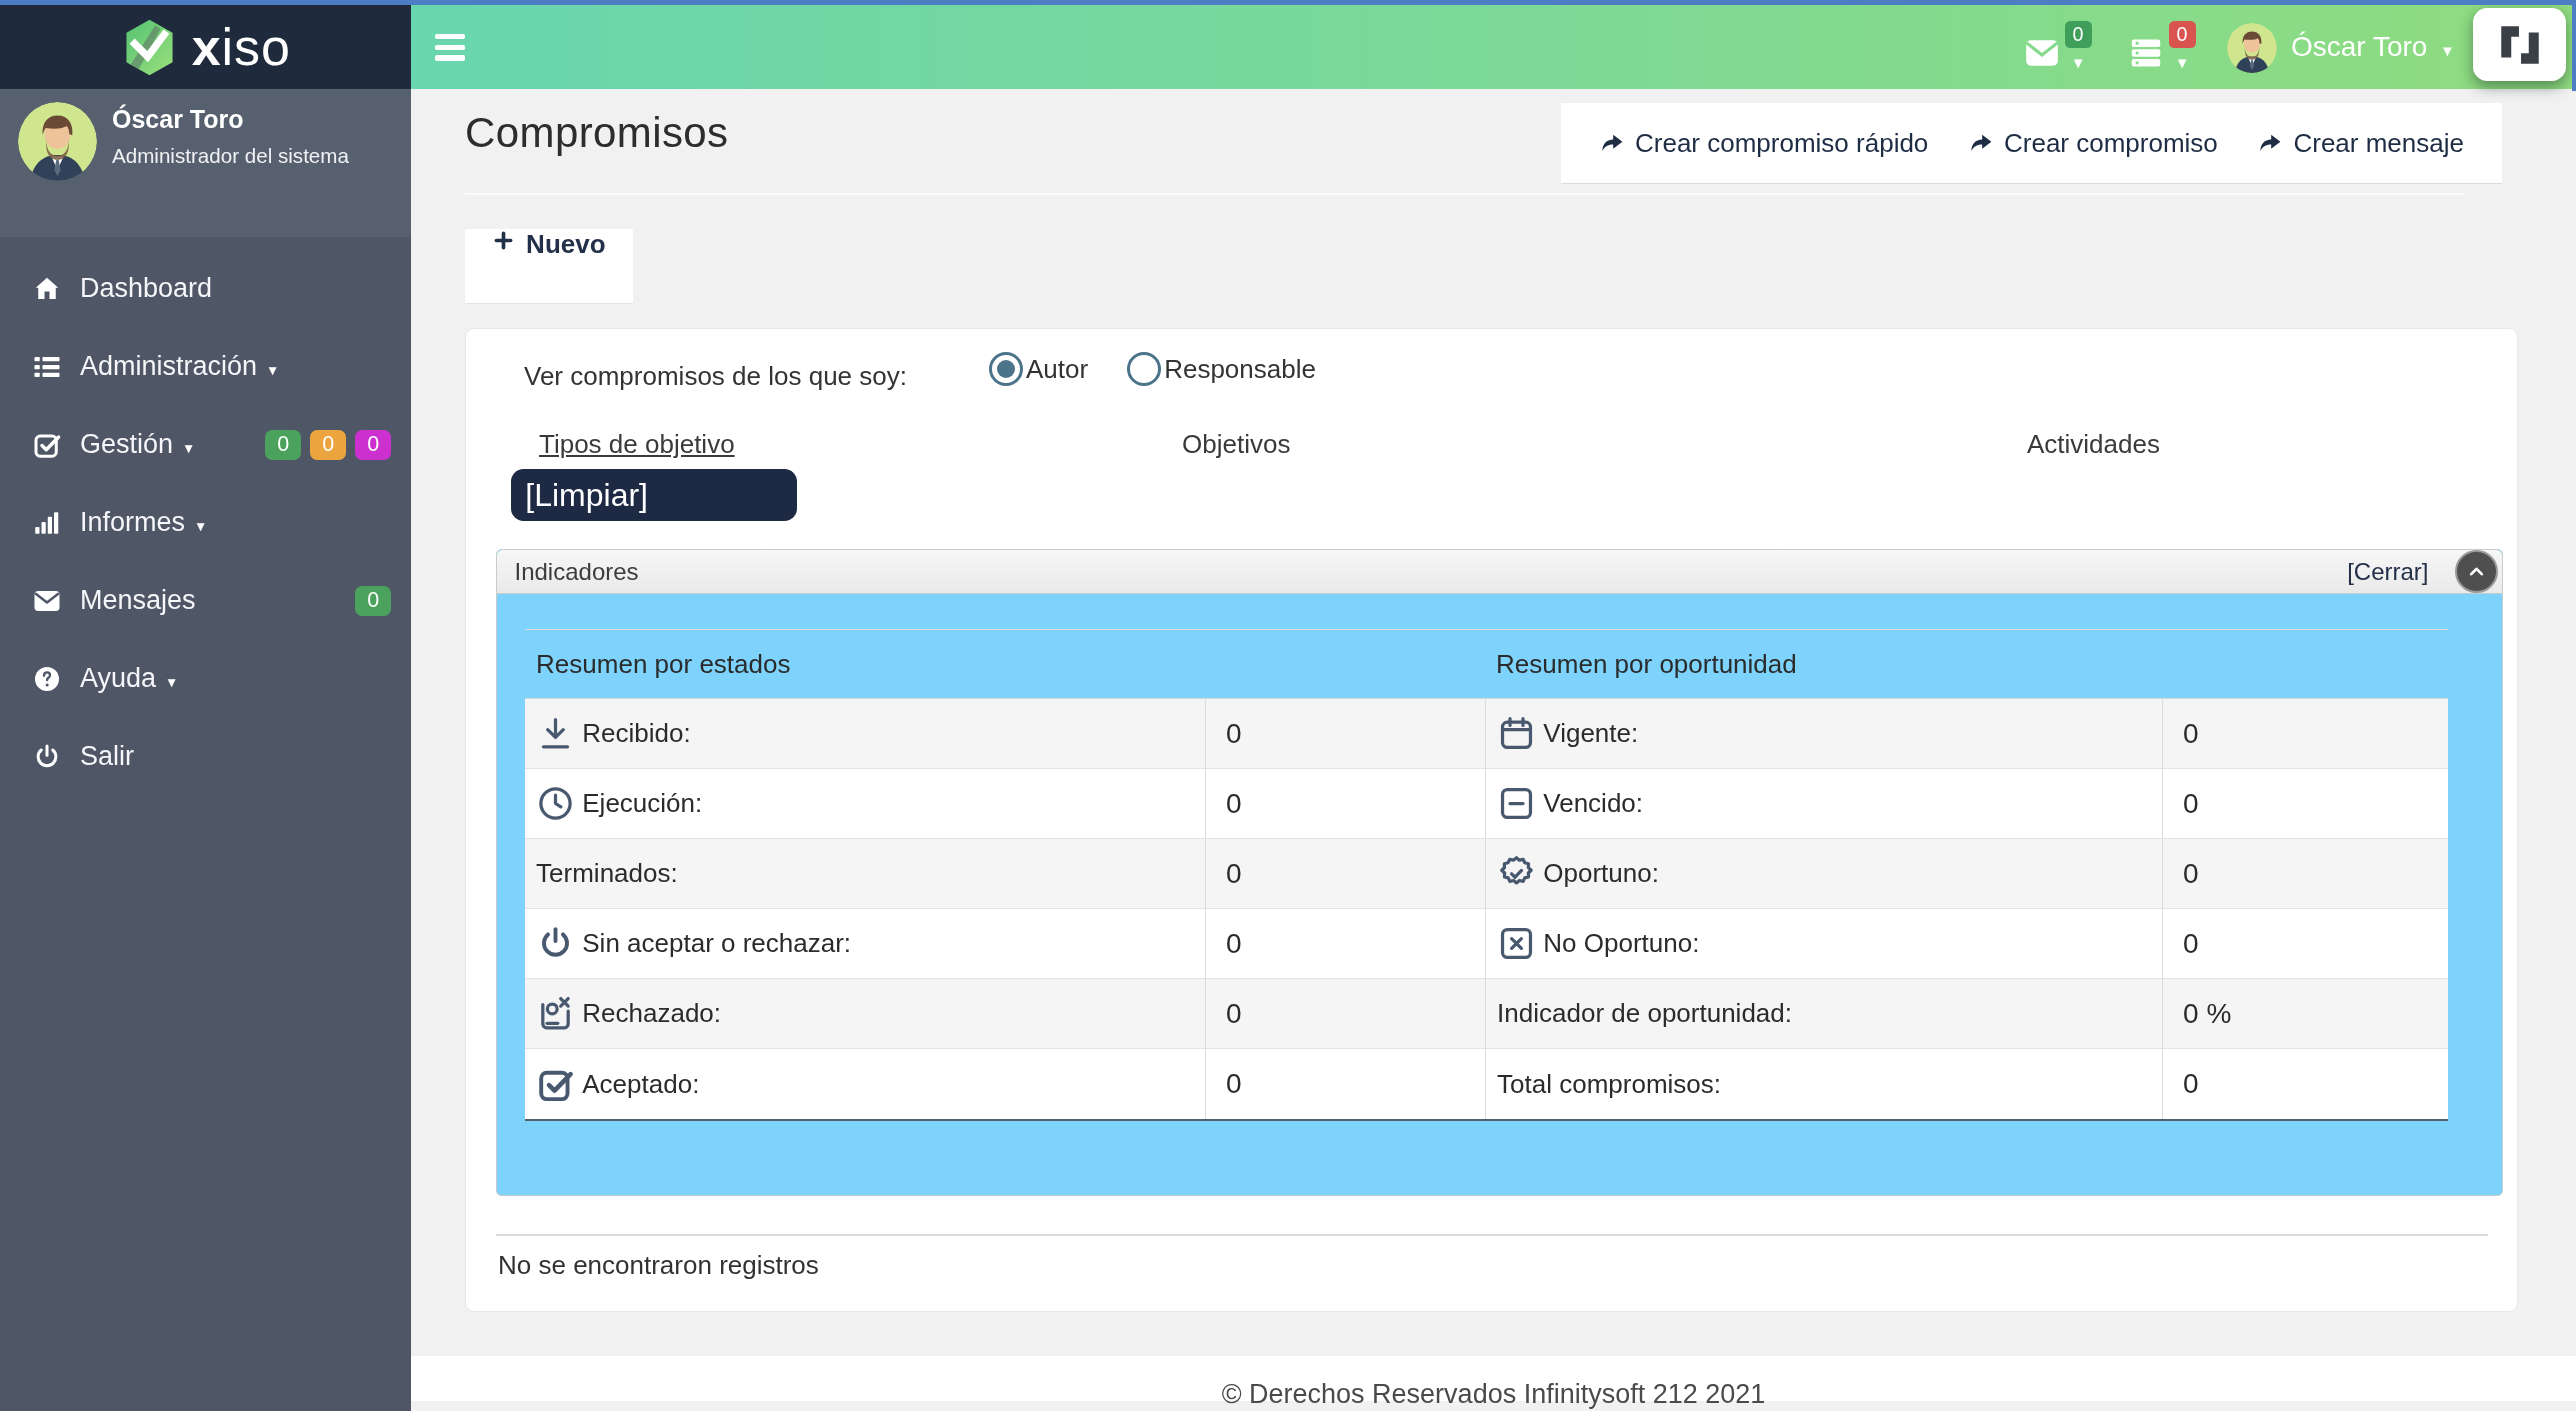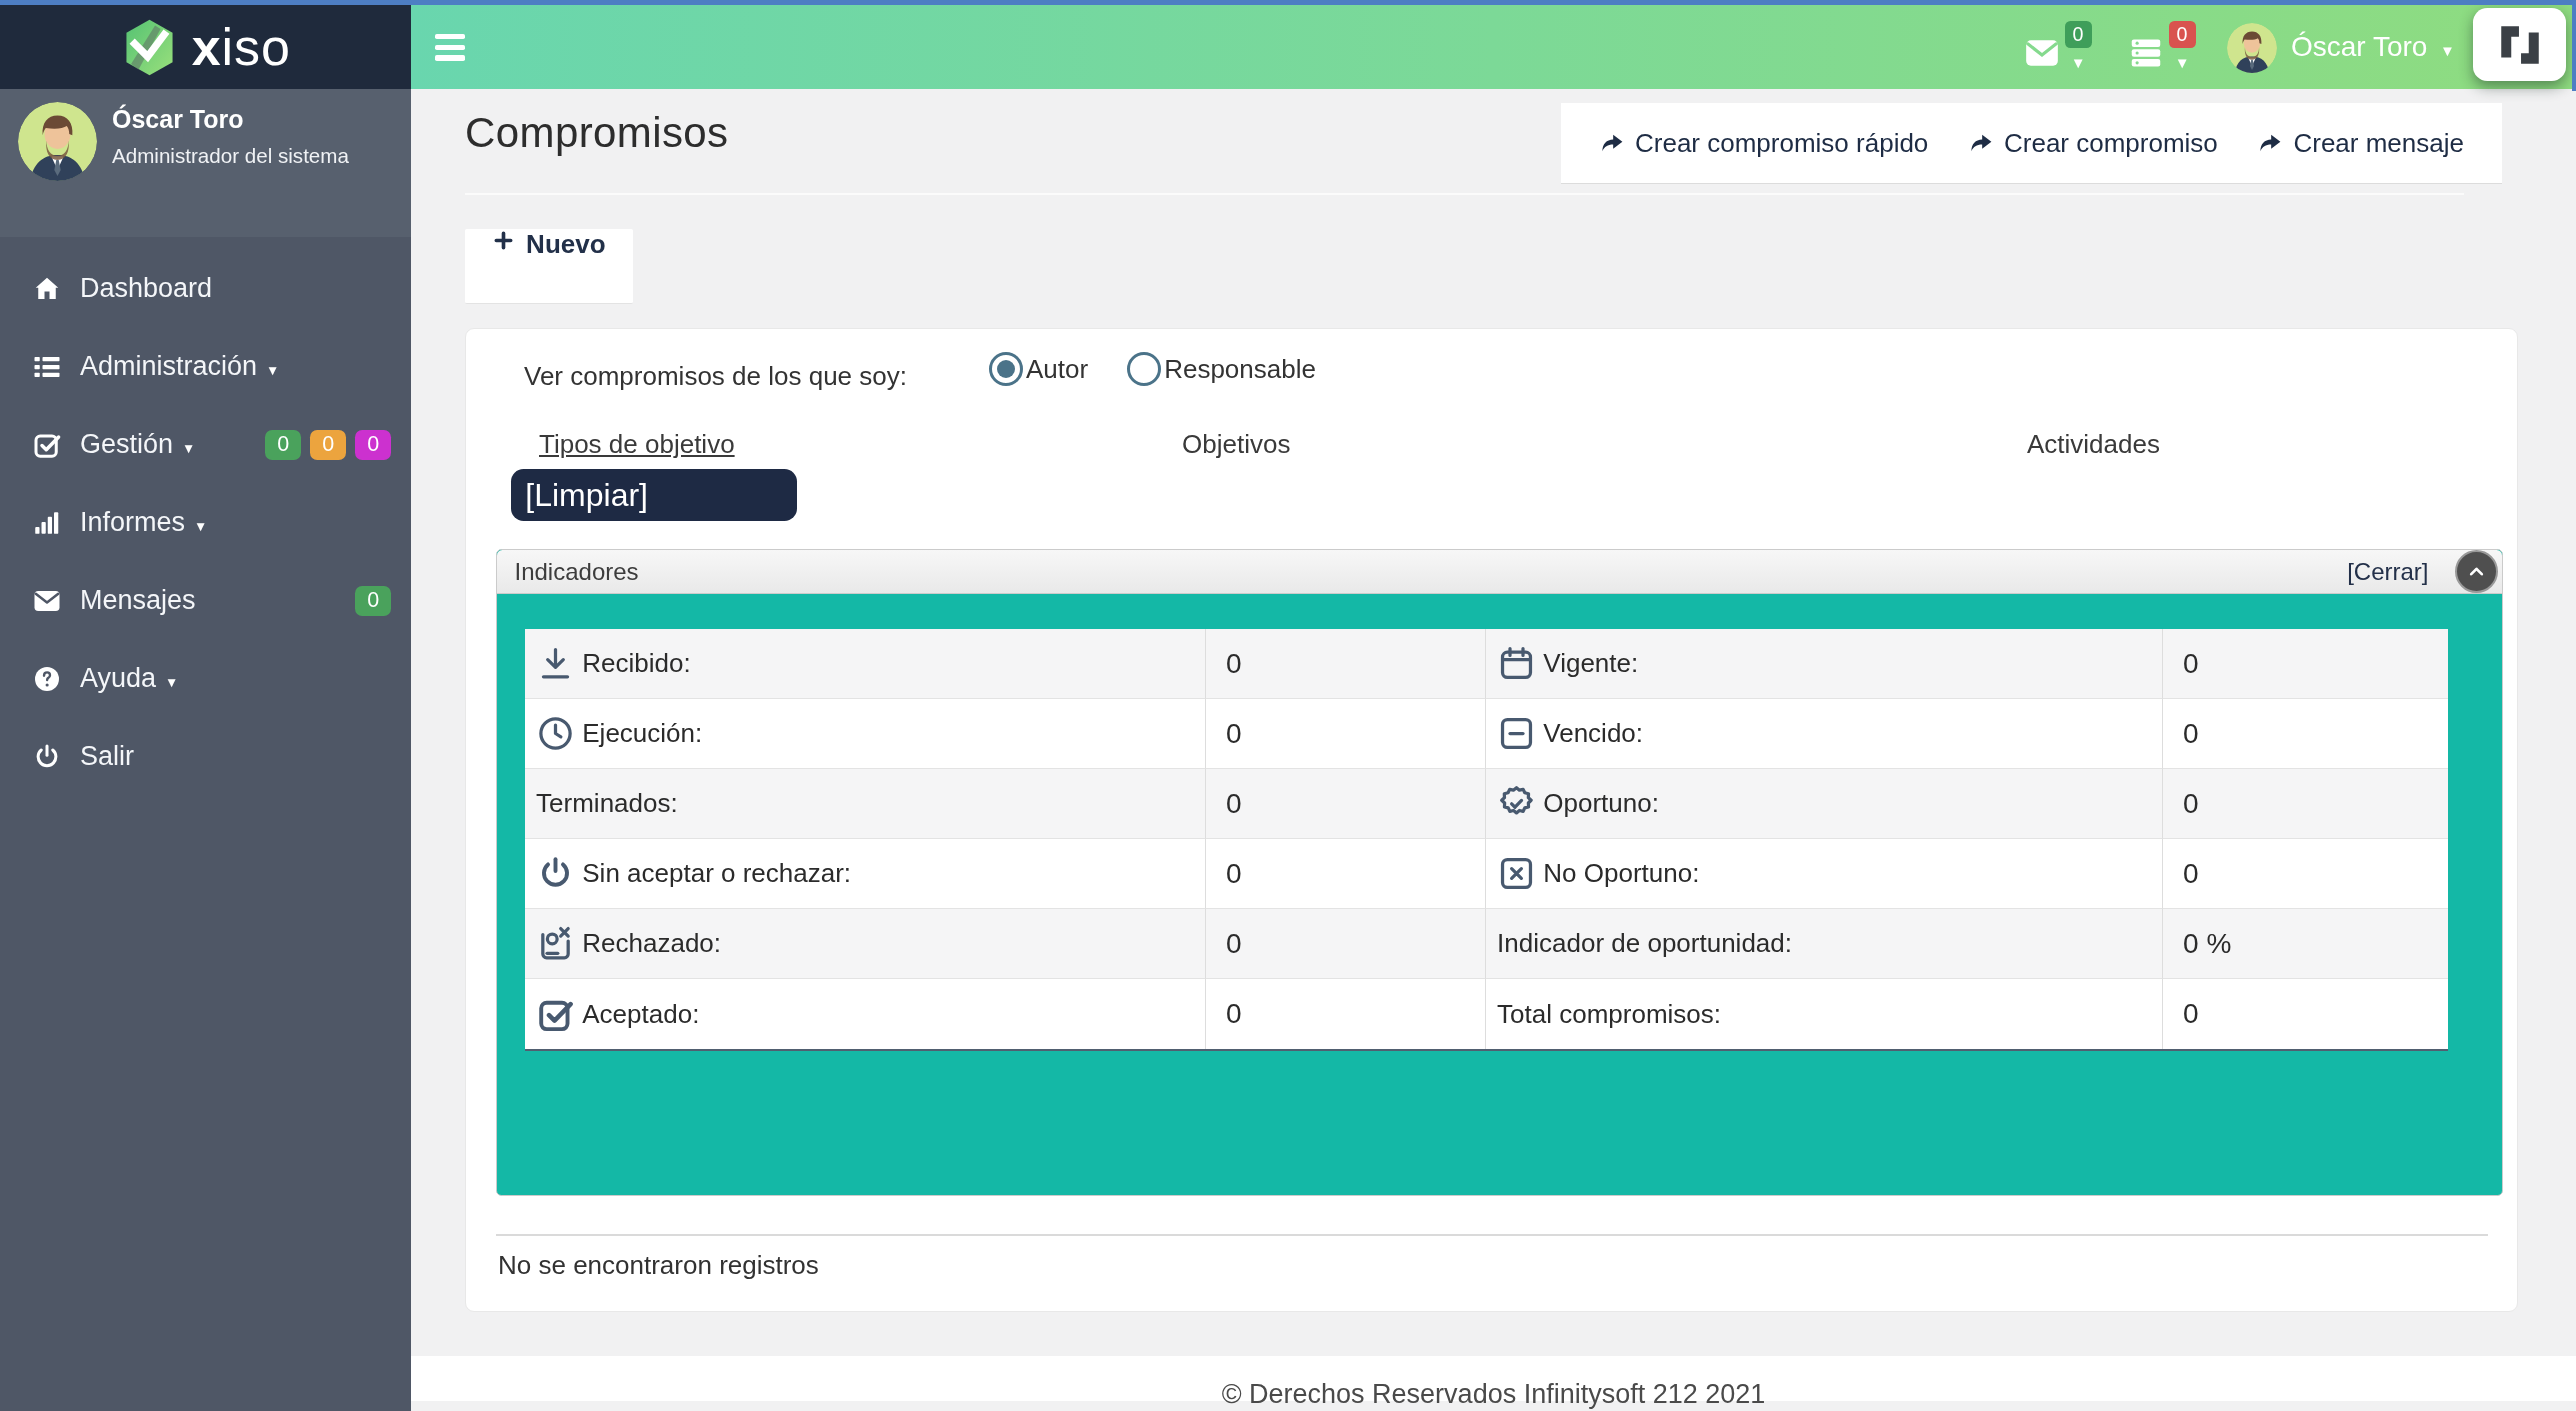--- a/index.html
+++ b/index.html
@@ -83,21 +83,21 @@
   .radio-text { font-size:26px; color:#333; }
 
   .filter-label { position:absolute; top:100px; font-size:26px; color:#3a3a3a; }
   #filter-label-1 { left:73px;text-decoration:underline; } #filter-label-2 { left:716px; } #filter-label-3 { left:1561px; }
 
   #dropdown-limpiar { position:absolute; left:45px; top:140px; width:286px; height:52px; background:#1e2a44;
     border-radius:12.5px; color:#fff; font-size:32px; line-height:52px; padding-left:14.3px; cursor:pointer; }
 
   
   #indicators-panel { position:absolute; left:29.5px; top:220px; width:2007px; height:647px;
-    border:0.9px solid #cbcbcb; border-radius:5.4px; background:#14b8a6; }
+    border:0.9px solid #cbcbcb; border-radius:5.4px; background:#7dd3fc; }
   #panel-head { position:relative; height:44px; background:linear-gradient(180deg,#f7f7f7,#e9e9e9);
     border-bottom:0.9px solid #cbcbcb; border-radius:5.4px 5.4px 0 0; display:flex; align-items:center; padding:0 18px; }
   #panel-title { font-size:24px; color:#3c3c3c; }
   #panel-close { margin-left:auto; margin-right:55px; font-size:24px; color:#233049; cursor:pointer; }
   #collapse-btn { position:absolute; right:3.6px; top:0; width:43px; height:43px; border-radius:50%;
     background:#4f4f4f; border:2.7px solid #999; display:flex; align-items:center; justify-content:center; cursor:pointer; }
   #collapse-btn .svg-icon { width:23px; height:23px; color:#fff; }
 
   #summary-table { position:absolute; left:28px; top:79px; width:1923px; border-bottom:2.7px solid #515f70; }
   .t-row { display:grid; grid-template-columns:680px 280px 677px 286px; }
@@ -388,20 +388,26 @@
           <span id="collapse-btn">
             <span class="svg-icon">
               <svg viewBox="0 0 24 24">
                   <path d="M6.5 14.8l5.5-5.6 5.5 5.6" fill="none" stroke="currentColor" stroke-width="2.8" stroke-linecap="round" stroke-linejoin="round"></path>
                 </svg>
             </span>
           </span>
         </div>
         <div id="panel-body">
           <div id="summary-table">
+            <div class="t-row t-head">
+              <div class="cell">Resumen por estados</div>
+              <div class="cell"></div>
+              <div class="cell">Resumen por oportunidad</div>
+              <div class="cell"></div>
+            </div>
 
           <div class="t-row row-odd">
                 <div class="cell">
                   <span class="svg-icon">
                     <svg viewBox="0 0 24 24" fill="none" stroke="currentColor" stroke-width="2" stroke-linecap="round" stroke-linejoin="round">
                       <path d="M12 3.4v10.8M7.2 9.6l4.8 4.8 4.8-4.8"></path>
                       <path d="M4.6 20.2h14.8"></path>
                     </svg>
                   </span>
                   <span>Recibido:</span>

